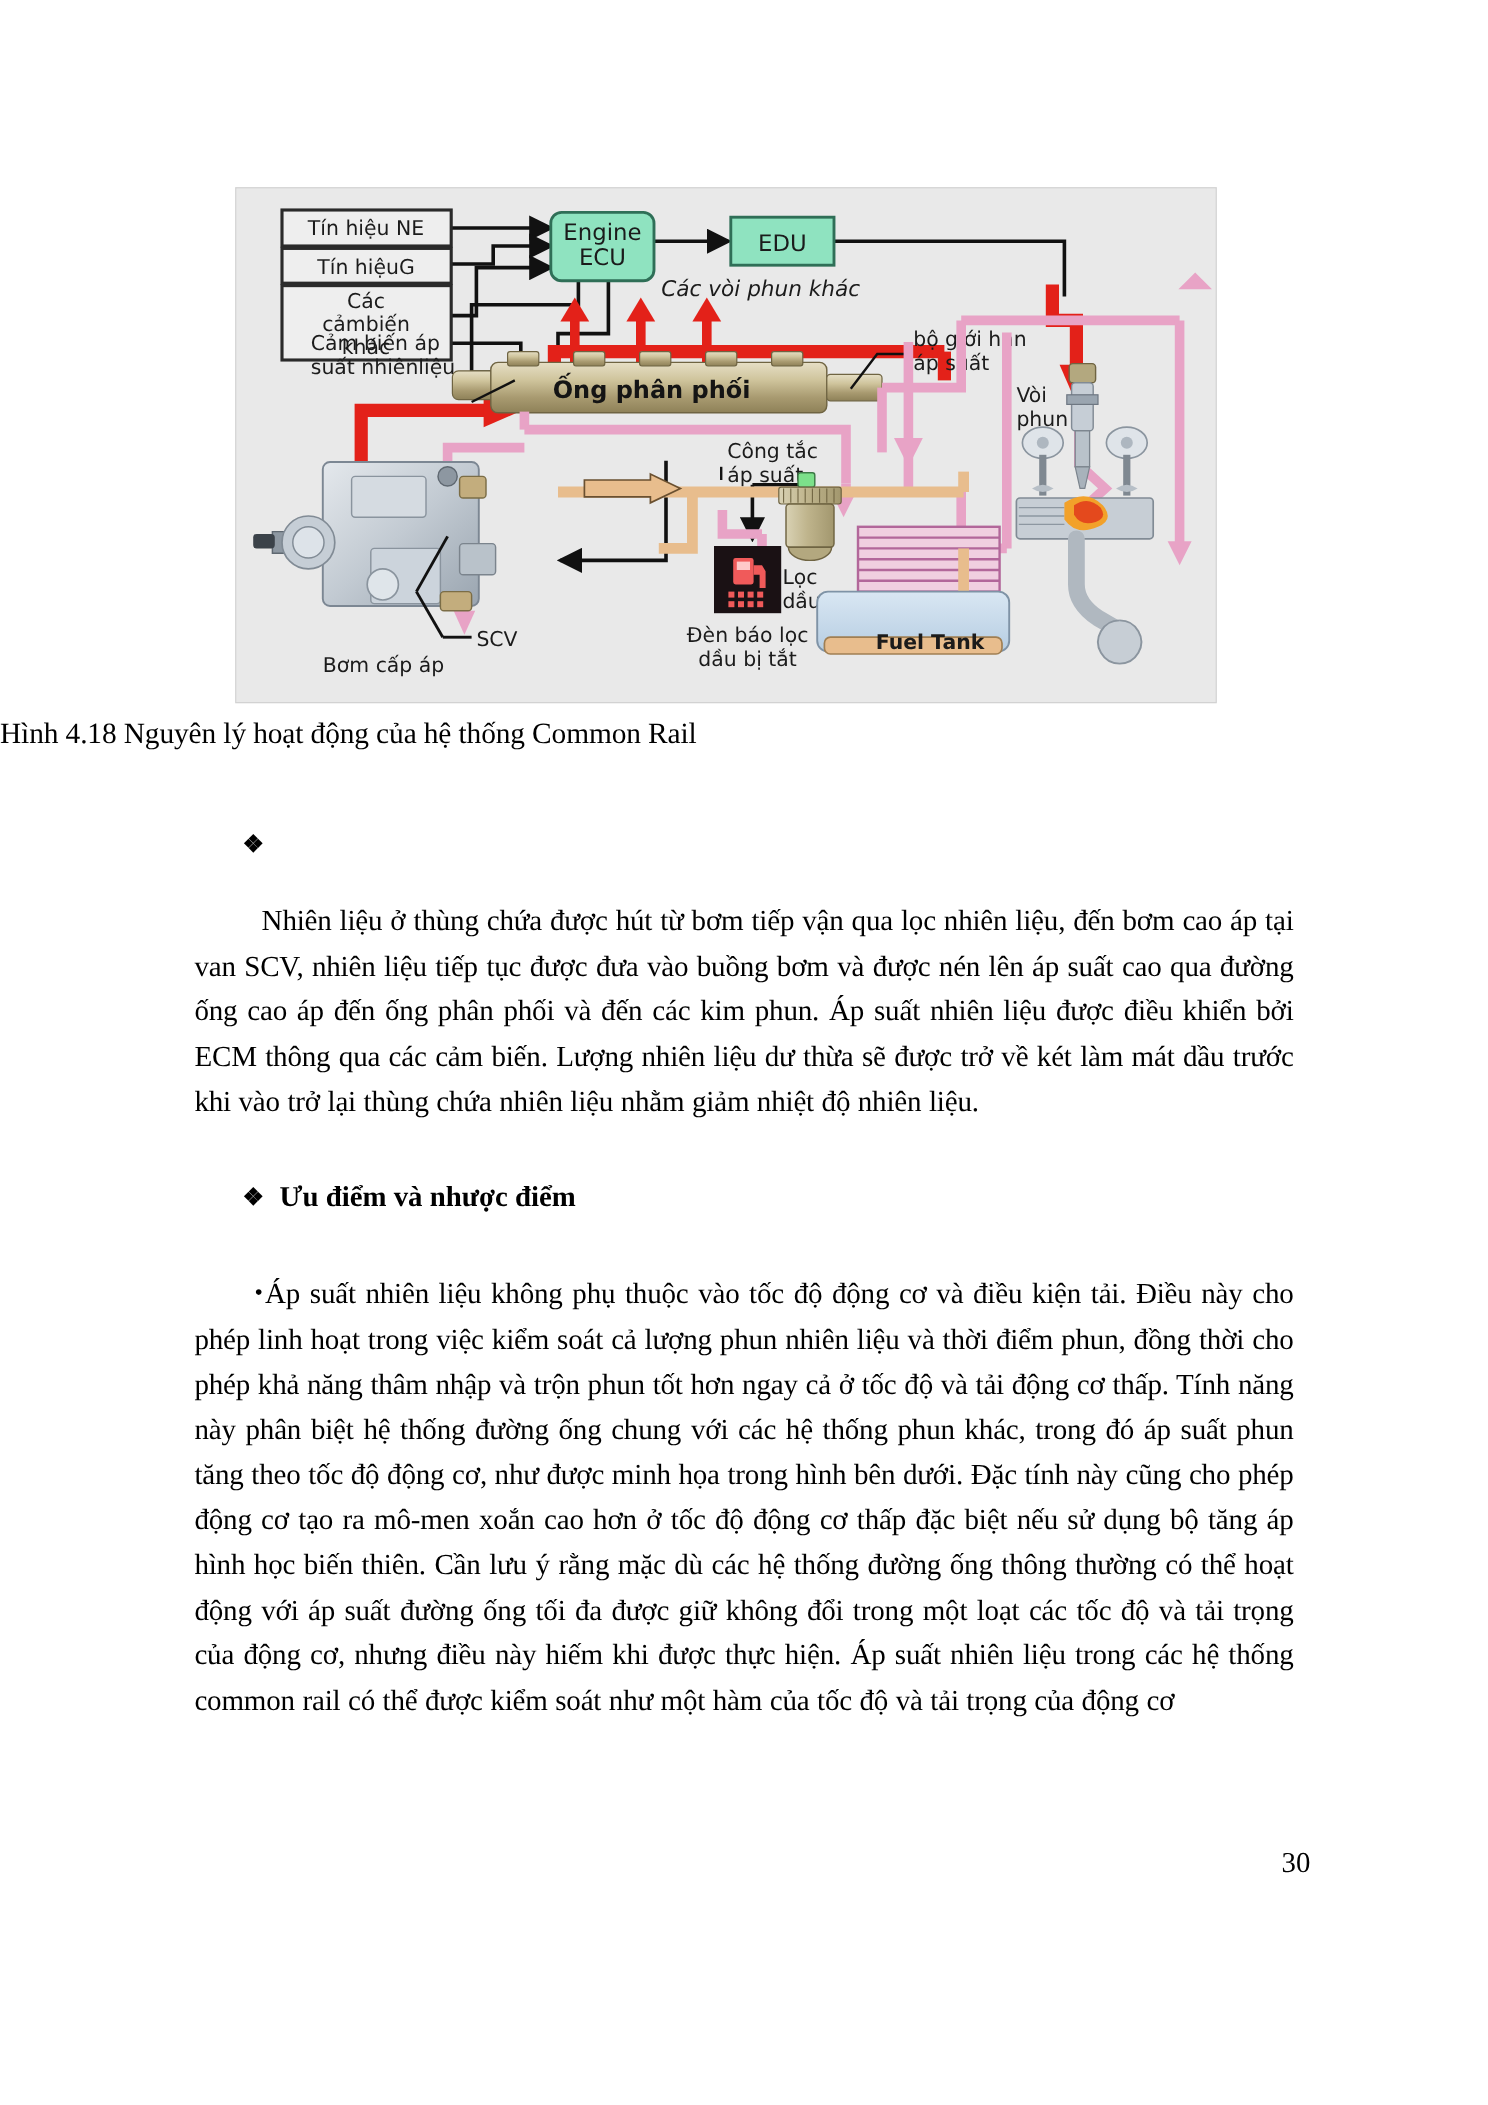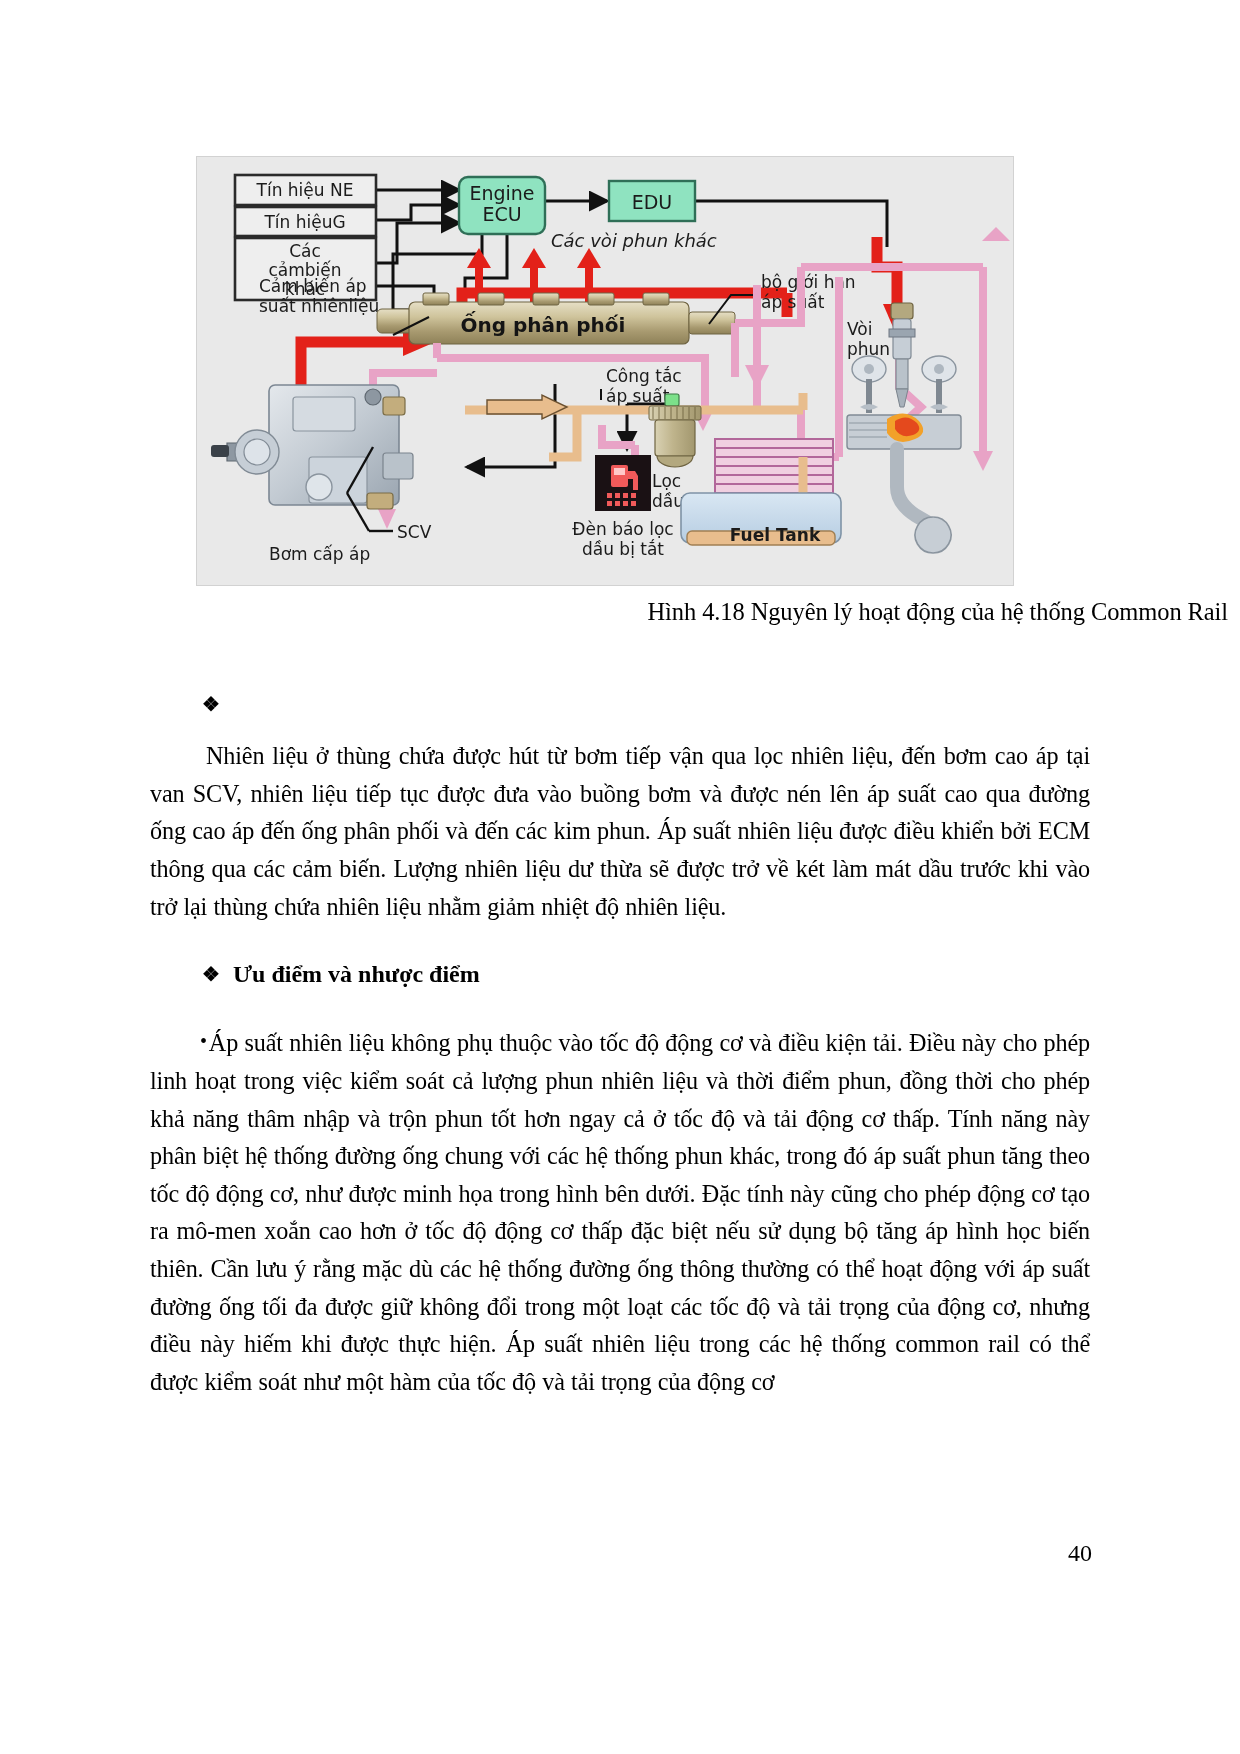--- a/index.html
+++ b/index.html
@@ -35,21 +35,21 @@
     overflow: hidden;
     text-align: center;
   }
   .fig-svg { display: block; width: 816px; height: 428px; }
 
   .fig-caption {
     position: absolute;
     left: 0;
     top: 598px;
     width: 1228px;
-    text-align: right;
+    text-align: left;
     font-size: 24.5px;
     letter-spacing: -0.1px;
   }
 
   
   .content {
     position: absolute;
     left: 150px;
     top: 655px;
     width: 940px;
@@ -67,21 +67,21 @@
   .diamond-bullet {
     font-size: 20px;
     line-height: 1;
     position: relative;
     top: -1px;
   }
   p.body {
     font-size: 24.2px;
     line-height: 1.555;
     text-align: justify;
-    margin: 0;
+    margin: 12px;
     text-indent: 56px;
     letter-spacing: -0.15px;
     word-spacing: 0.4px;
   }
   p.body.dotlead { text-indent: 50px; }
   .dot-bullet { font-size: 20px; position: relative; top: -3px; padding-right: 2px; }
   .sp-b { height: 22px; }
   .sp-c { height: 34px; }
   .sp-d { height: 40px; }
 
@@ -418,15 +418,15 @@
       <span class="diamond-bullet">❖</span>
       <span>Ưu điểm và nhược điểm</span>
     </div>
 
     <div class="sp-c"></div>
 
     <p class="body dotlead"><span class="dot-bullet">•</span><span>Áp suất nhiên liệu không phụ thuộc vào tốc độ động cơ và điều kiện tải. Điều này cho phép linh hoạt trong việc kiểm soát cả lượng phun nhiên liệu và thời điểm phun, đồng thời cho phép khả năng thâm nhập và trộn phun tốt hơn ngay cả ở tốc độ và tải động cơ thấp. Tính năng này phân biệt hệ thống đường ống chung với các hệ thống phun khác, trong đó áp suất phun tăng theo tốc độ động cơ, như được minh họa trong hình bên dưới. Đặc tính này cũng cho phép động cơ tạo ra mô-men xoắn cao hơn ở tốc độ động cơ thấp đặc biệt nếu sử dụng bộ tăng áp hình học biến thiên. Cần lưu ý rằng mặc dù các hệ thống đường ống thông thường có thể hoạt động với áp suất đường ống tối đa được giữ không đổi trong một loạt các tốc độ và tải trọng của động cơ, nhưng điều này hiếm khi được thực hiện. Áp suất nhiên liệu trong các hệ thống common rail có thể được kiểm soát như một hàm của tốc độ và tải trọng của động cơ</span></p>
 
   </div>
 
-  <div class="page-number">40</div>
+  <div class="page-number">30</div>
 
 </div>
 
 </body></html>

